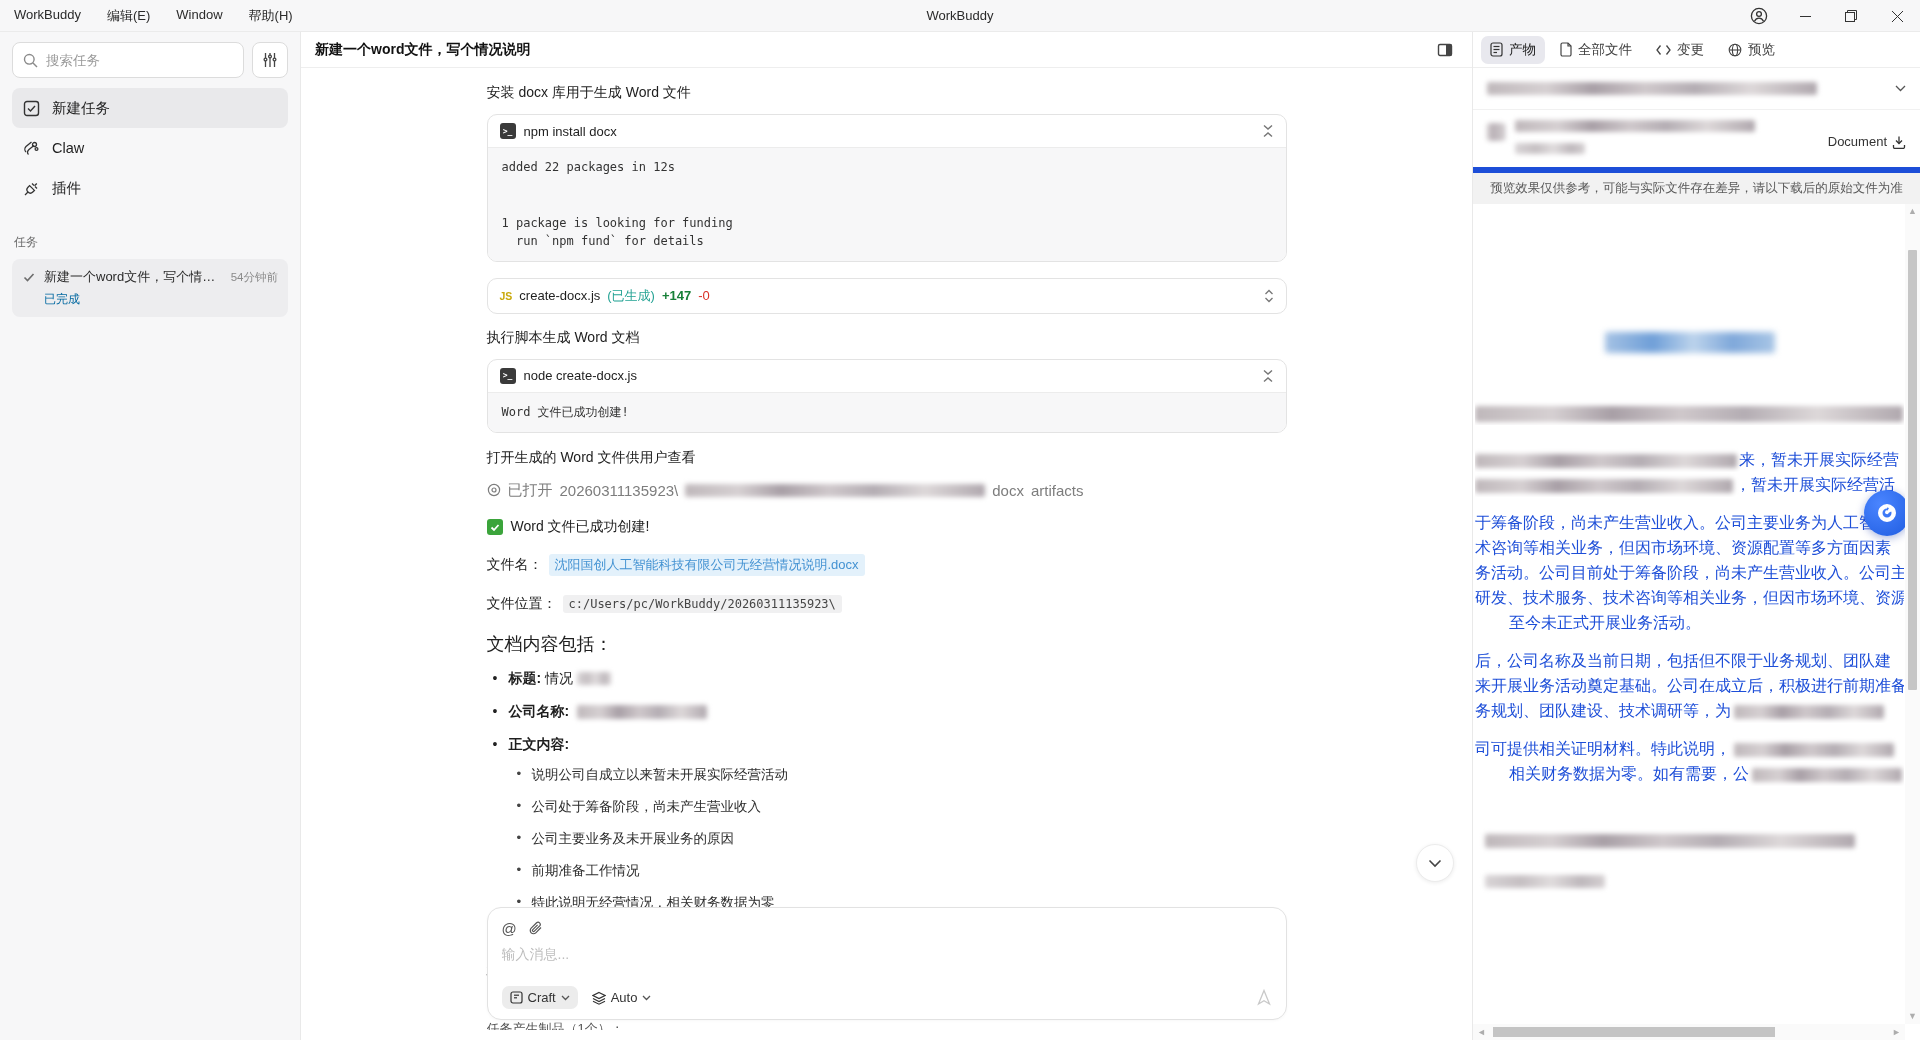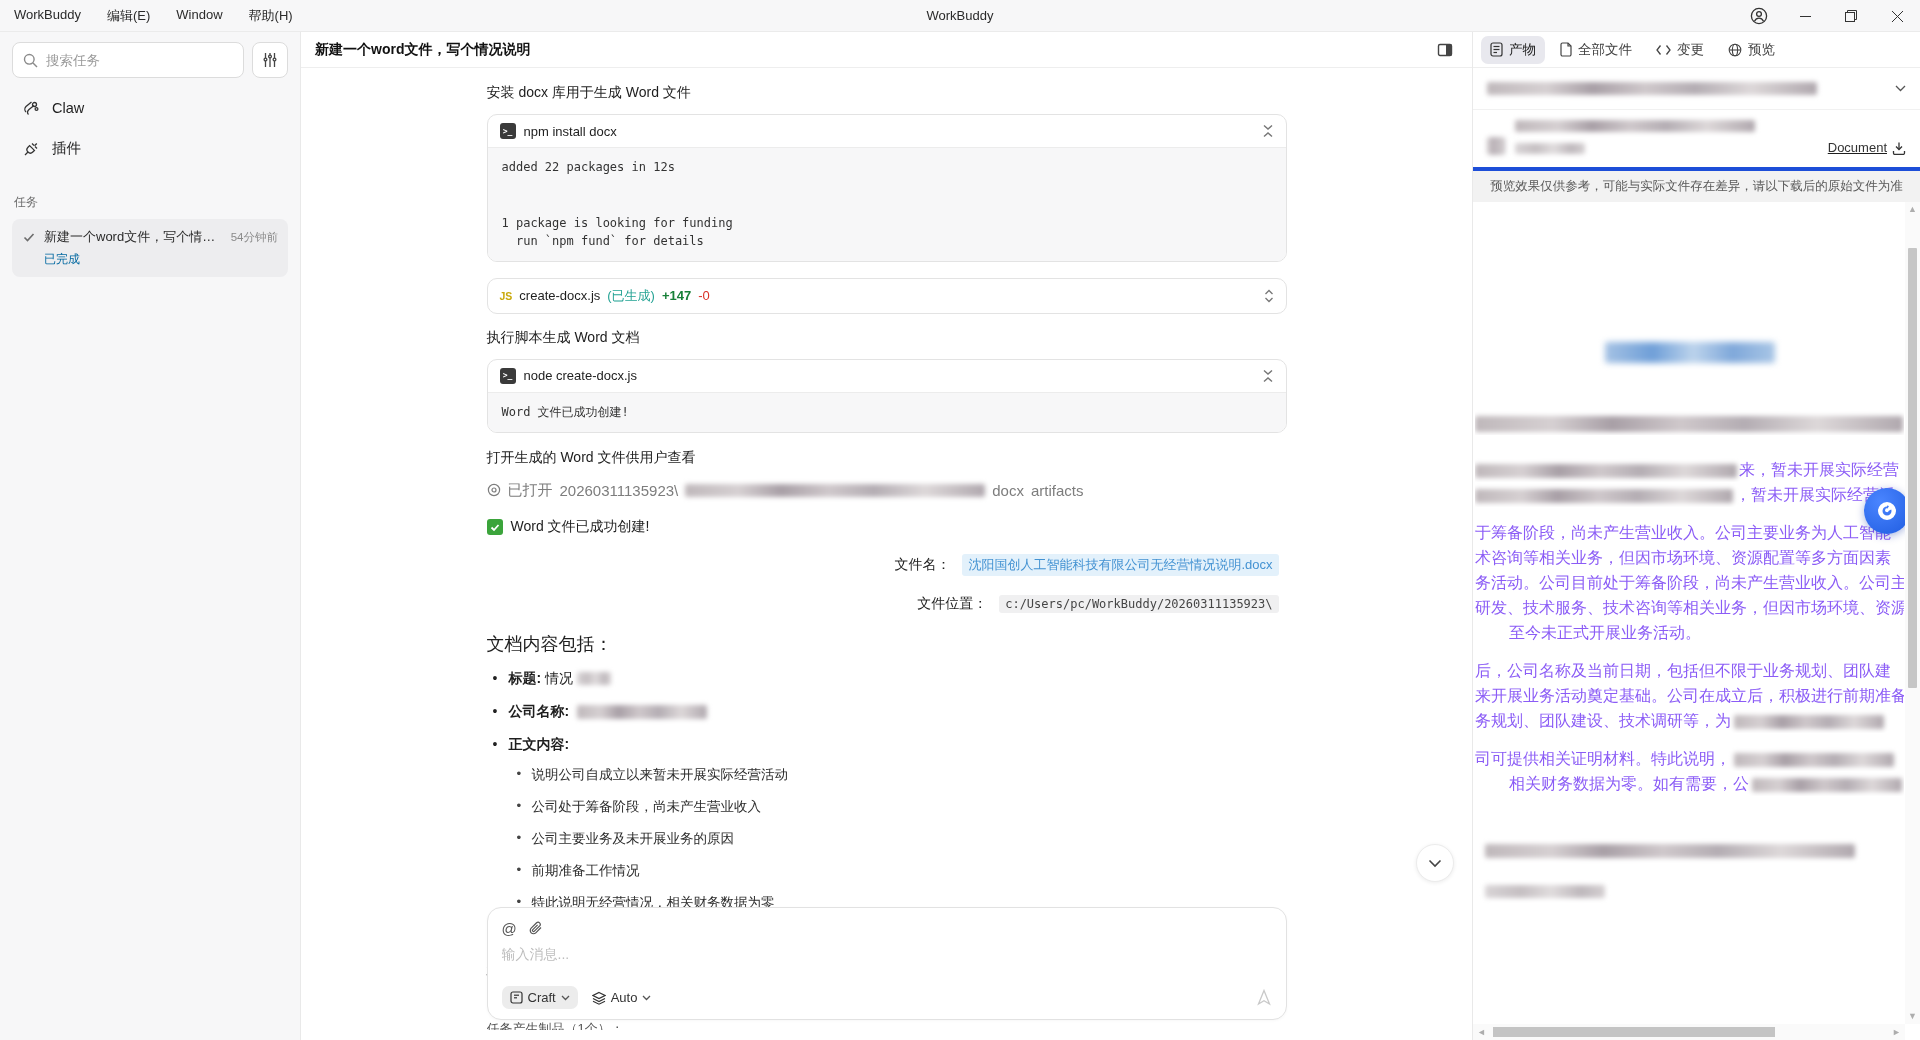--- a/index.html
+++ b/index.html
@@ -54,21 +54,21 @@
   .js-badge { color:#c9a90c; font-weight:bold; font-size:10.5px; }
   .gen-status { color:#24a394; }
   .added { color:#188038; font-weight:bold; }
   .removed { color:#d93025; }
   .unfold { margin-left:auto; color:#777; }
 
   .opened-row { display:flex; align-items:center; gap:7px; color:#7d7d7d; font-size:15px; margin:14px 0 18px; }
   .success-row { display:flex; align-items:center; gap:8px; margin:4px 0 18px; font-size:14px; color:#1d1d1d; }
   .check-box { width:16px; height:16px; background:#3ba43b; border-radius:3px; display:flex; align-items:center; justify-content:center; flex:none; }
 
-  .kv-row { margin:0 8px 19px; font-size:14px; display:flex; align-items:center; gap:12px;justify-content:flex-end; }
+  .kv-row { margin:0 0 19px; font-size:14px; display:flex; align-items:center; gap:6px; }
   .link-chip { color:#4392d2; background:#e3f1fb; padding:2px 6px; border-radius:3px; font-size:13px; cursor:pointer; }
   .code-chip { font-family:"DejaVu Sans Mono","Liberation Mono",monospace; font-size:12px; color:#454545; background:#f0f0f1; padding:2px 6px; border-radius:3px; }
 
   .outline-heading { font-size:18px; margin:2px 0 14px; }
   ul.lvl1 { list-style:none; margin:0 0 6px 6px; }
   ul.lvl1 > li { margin-bottom:15px; font-size:14px; position:relative; padding-left:16px; }
   ul.lvl1 > li::before { content:"•"; position:absolute; left:0; color:#222; }
   ul.lvl2 { list-style:none; margin:12px 0 0 8px; }
   ul.lvl2 > li { margin-bottom:14px; font-size:13.5px; color:#2c2c2c; position:relative; padding-left:15px; font-weight:normal; }
   ul.lvl2 > li::before { content:"•"; position:absolute; left:0; color:#444; }
@@ -89,26 +89,26 @@
   .send-btn { margin-left:auto; color:#cccccc; }
 
   .scroll-btn { position:absolute; right:18px; bottom:158px; width:38px; height:38px; background:#fff; border:1px solid #ececec; border-radius:50%; box-shadow:0 1px 4px rgba(0,0,0,0.08); display:flex; align-items:center; justify-content:center; }
 
   
   .rpanel { width:447px; flex:none; display:flex; flex-direction:column; background:#fff; }
   .rtabs { height:36px; display:flex; align-items:center; gap:6px; padding:0 8px; border-bottom:1px solid #eeeeee; flex:none; }
   .rtab { display:flex; align-items:center; gap:6px; padding:5px 9px; border-radius:7px; font-size:13.5px; color:#414141; cursor:pointer; }
   .rtab.active { background:#e8e8ee; color:#222; }
   .rdrop { height:42px; display:flex; align-items:center; padding:0 14px; border-bottom:1px solid #f1f1f1; flex:none; }
-  .rdoc { display:flex; align-items:flex-end; padding:10px 14px 12px; border-bottom:4px solid #1d4ed8; flex:none;text-decoration:underline; }
+  .rdoc { display:flex; align-items:flex-start; padding:10px 14px 12px; border-bottom:6px solid #1d4ed8; flex:none; }
   .rdoc-lines { flex:1; padding-right:8px; }
   .rdoc-right { display:flex; align-items:center; gap:5px; font-size:13px; color:#333; margin-top:14px; flex:none; }
   .rnotice { background:#f2f2f2; color:#595959; font-size:12.5px; text-align:center; padding:7px 10px; flex:none; }
   .rpreview { flex:1; position:relative; overflow:hidden; background:#fff; }
-  .doc-text { position:absolute; left:2px; right:16px; top:12px; font-size:16px; line-height:25px; color:#8b5cf6; }
+  .doc-text { position:absolute; left:2px; right:16px; top:0; font-size:16px; line-height:25px; color:#1d4ed8; }
   .doc-p { margin-bottom:13px; }
   .doc-line { white-space:nowrap; overflow:hidden; }
 
   
   .blur { display:inline-block; vertical-align:middle; border-radius:2px; filter:blur(2.6px);
           background:linear-gradient(90deg,#bfb8bb,#d6d0d2 18%,#a89fa6 32%,#cfc8cb 48%,#b4adb3 63%,#ddd8d9 80%,#b0a8ae); }
   .blur.light { background:linear-gradient(90deg,#d8d4d6,#c5bfc2 30%,#e0dcdd 55%,#beb8bc 80%,#d5d0d2); }
   .blur-blue { display:inline-block; border-radius:2px; filter:blur(3px);
           background:linear-gradient(90deg,#a5c2e4,#6f9fd8 28%,#bcd3ec 52%,#7fa8da 75%,#a9c6e6); }
 
@@ -193,20 +193,29 @@
               <circle cx="8" cy="4.5" r="1.4"></circle>
             <line x1="12.5" y1="1" x2="12.5" y2="6"></line>
               <line x1="12.5" y1="9" x2="12.5" y2="15"></line>
               <circle cx="12.5" cy="7.5" r="1.4"></circle>
           </svg>
         </span>
       </div>
     </div>
 
     <div class="nav">
+      <div class="nav-item active">
+        <span>
+          <svg width="17" height="17" viewBox="0 0 17 17" fill="none" stroke="#333" stroke-width="1.4">
+              <rect x="1.5" y="1.5" width="14" height="14" rx="2.5"></rect>
+              <path d="M5 8.5l2.5 2.5 4.5-5"></path>
+            </svg>
+        </span>
+        <span>新建任务</span>
+      </div>
       <div class="nav-item">
         <span>
           <svg width="17" height="17" viewBox="0 0 17 17" fill="none" stroke="#333" stroke-width="1.3">
             <path d="M3 12c-1.5-1.5-1.5-4 0-5.5L8.5 2"></path>
               <path d="M5.5 14.5c-1.5-1.5-1-3.5.5-5L11 5.5"></path>
               <circle cx="11.5" cy="4.5" r="2"></circle>
               <circle cx="13.5" cy="9" r="1.4"></circle>
           </svg>
         </span>
         <span>Claw</span>

